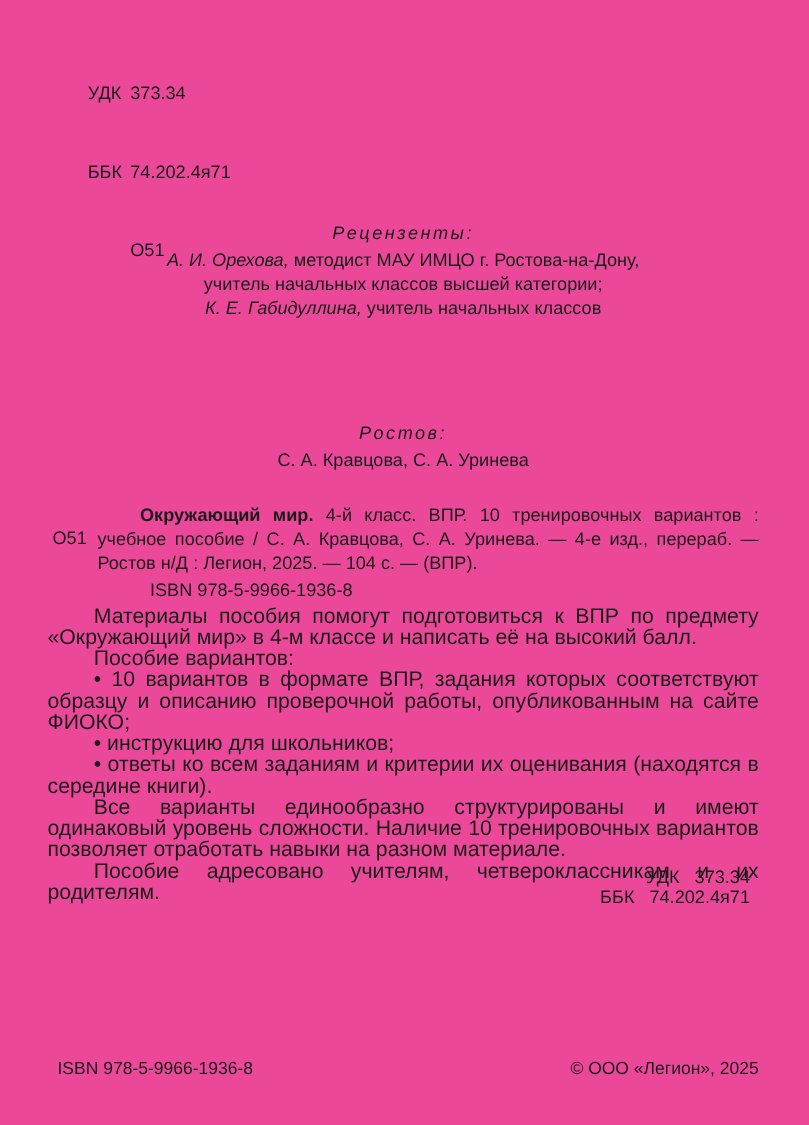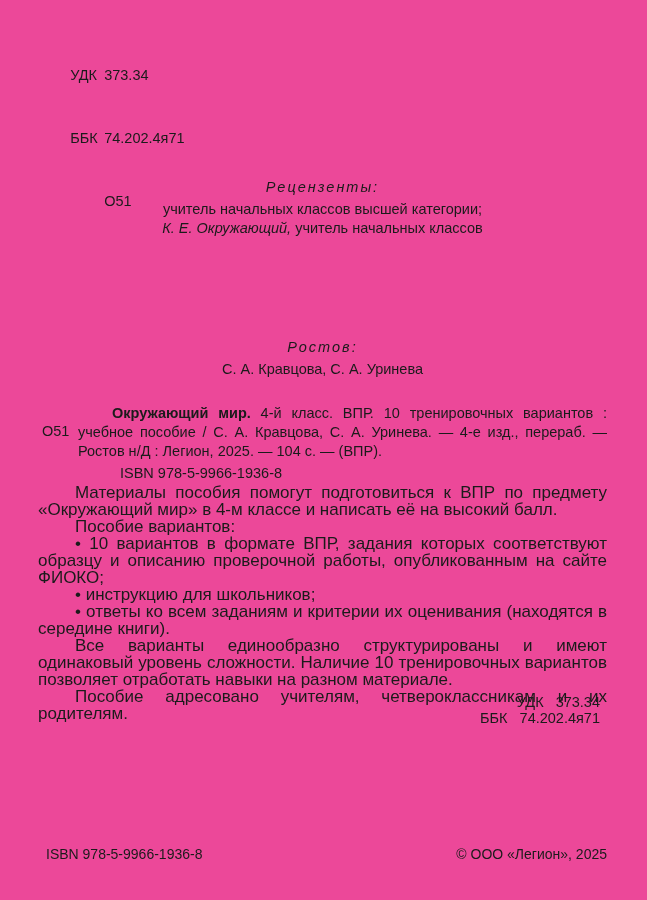--- a/index.html
+++ b/index.html
@@ -76,23 +76,26 @@
     <div class="code-line">
       <span class="code-label">ББК</span><span>74.202.4я71</span>
     </div>
     <div class="code-line">
       <span class="code-label"></span><span>О51</span>
     </div>
   </div>
 
   <div class="abs centered" id="reviewers">
     <div class="spaced-heading">Рецензенты:</div>
+    <div>
+      <span class="italic">А. И. Орехова,</span><span> методист МАУ ИМЦО г. Ростова-на-Дону,</span>
+    </div>
     <div>учитель начальных классов высшей категории;</div>
     <div>
-      <span class="italic">К. Е. Окружающий,</span><span> учитель начальных классов</span>
+      <span class="italic">К. Е. Габидуллина,</span><span> учитель начальных классов</span>
     </div>
   </div>
 
   <div class="abs centered" id="authors">
     <div class="spaced-heading">Ростов:</div>
     <div>С. А. Кравцова, С. А. Уринева</div>
   </div>
 
   <div class="abs" id="catalog">
     <span class="catalog-sign">О51</span>

